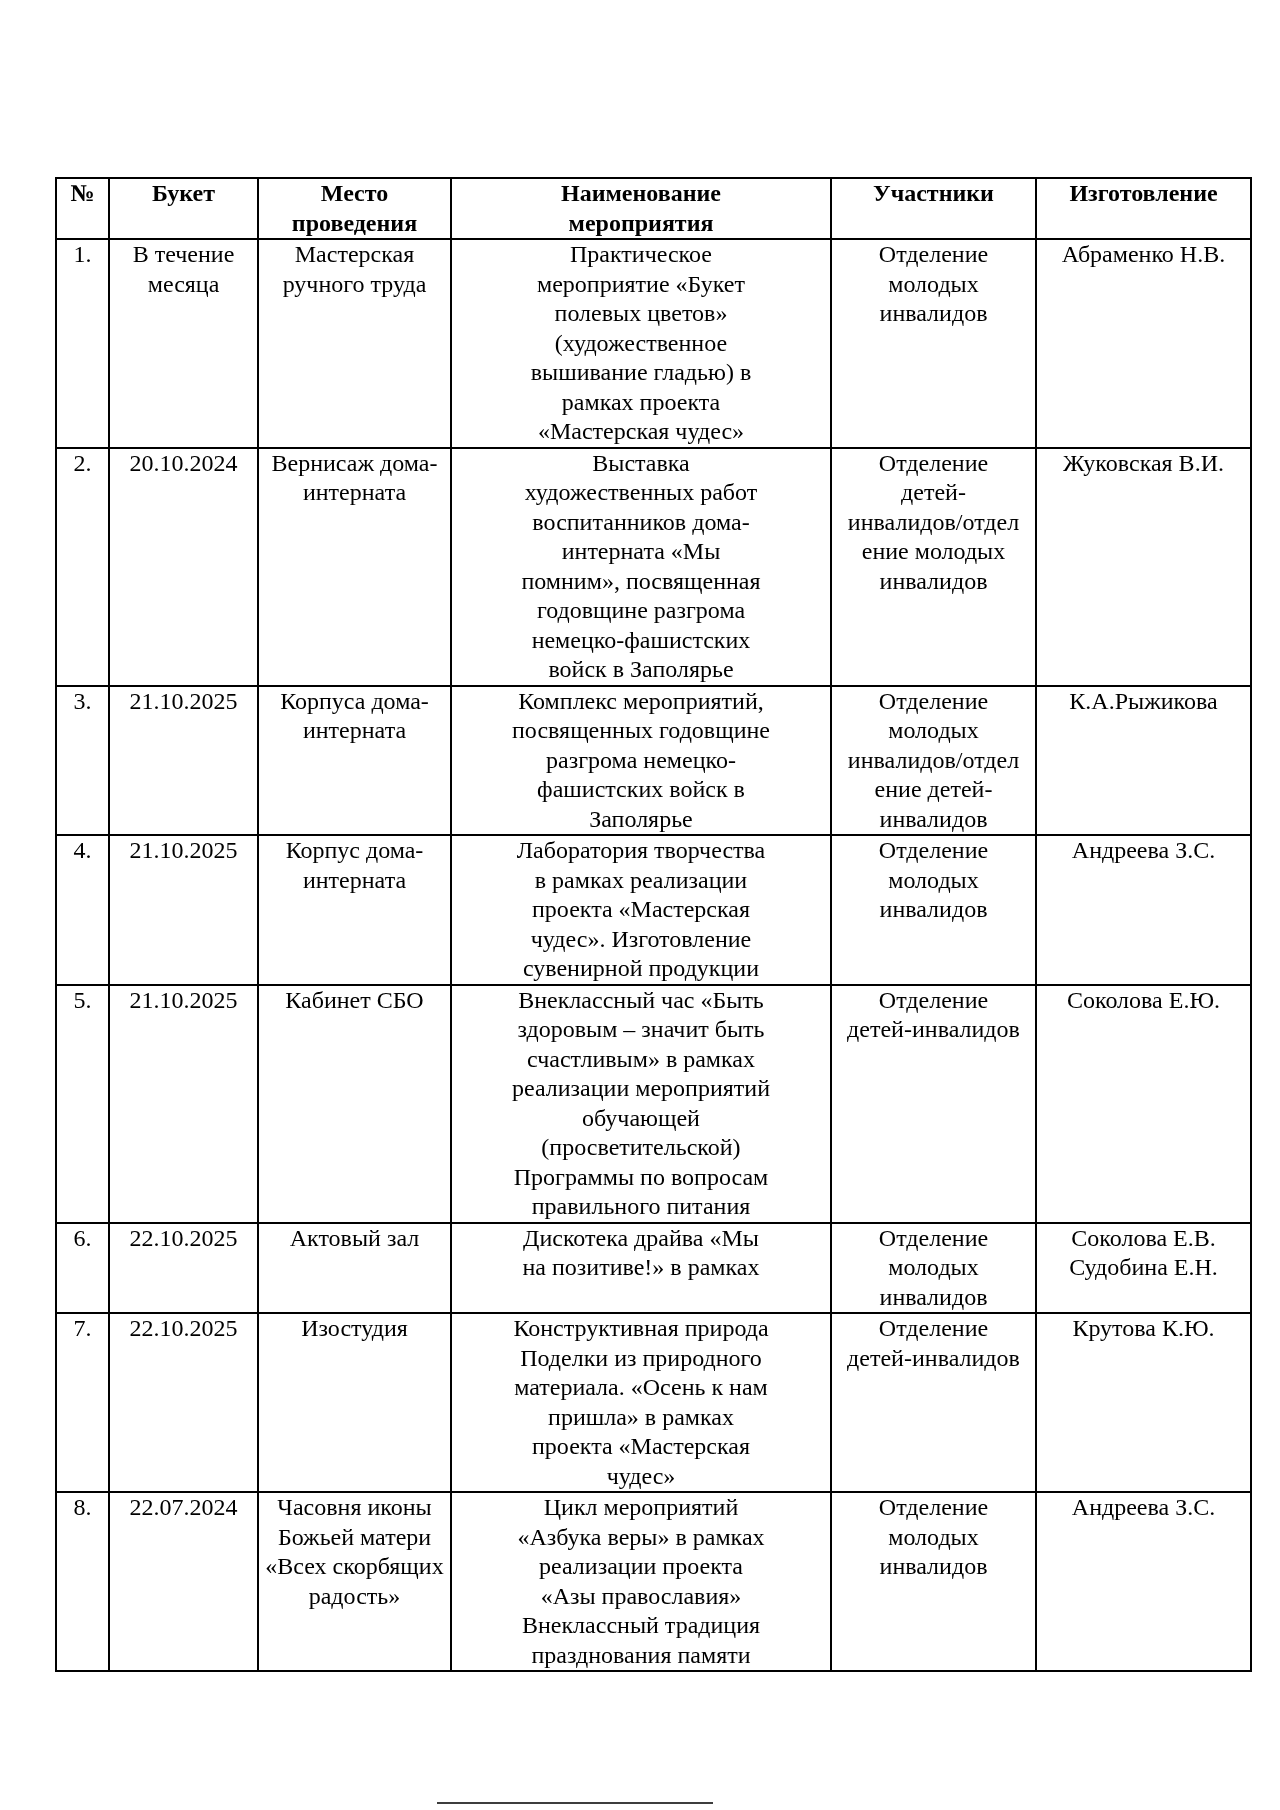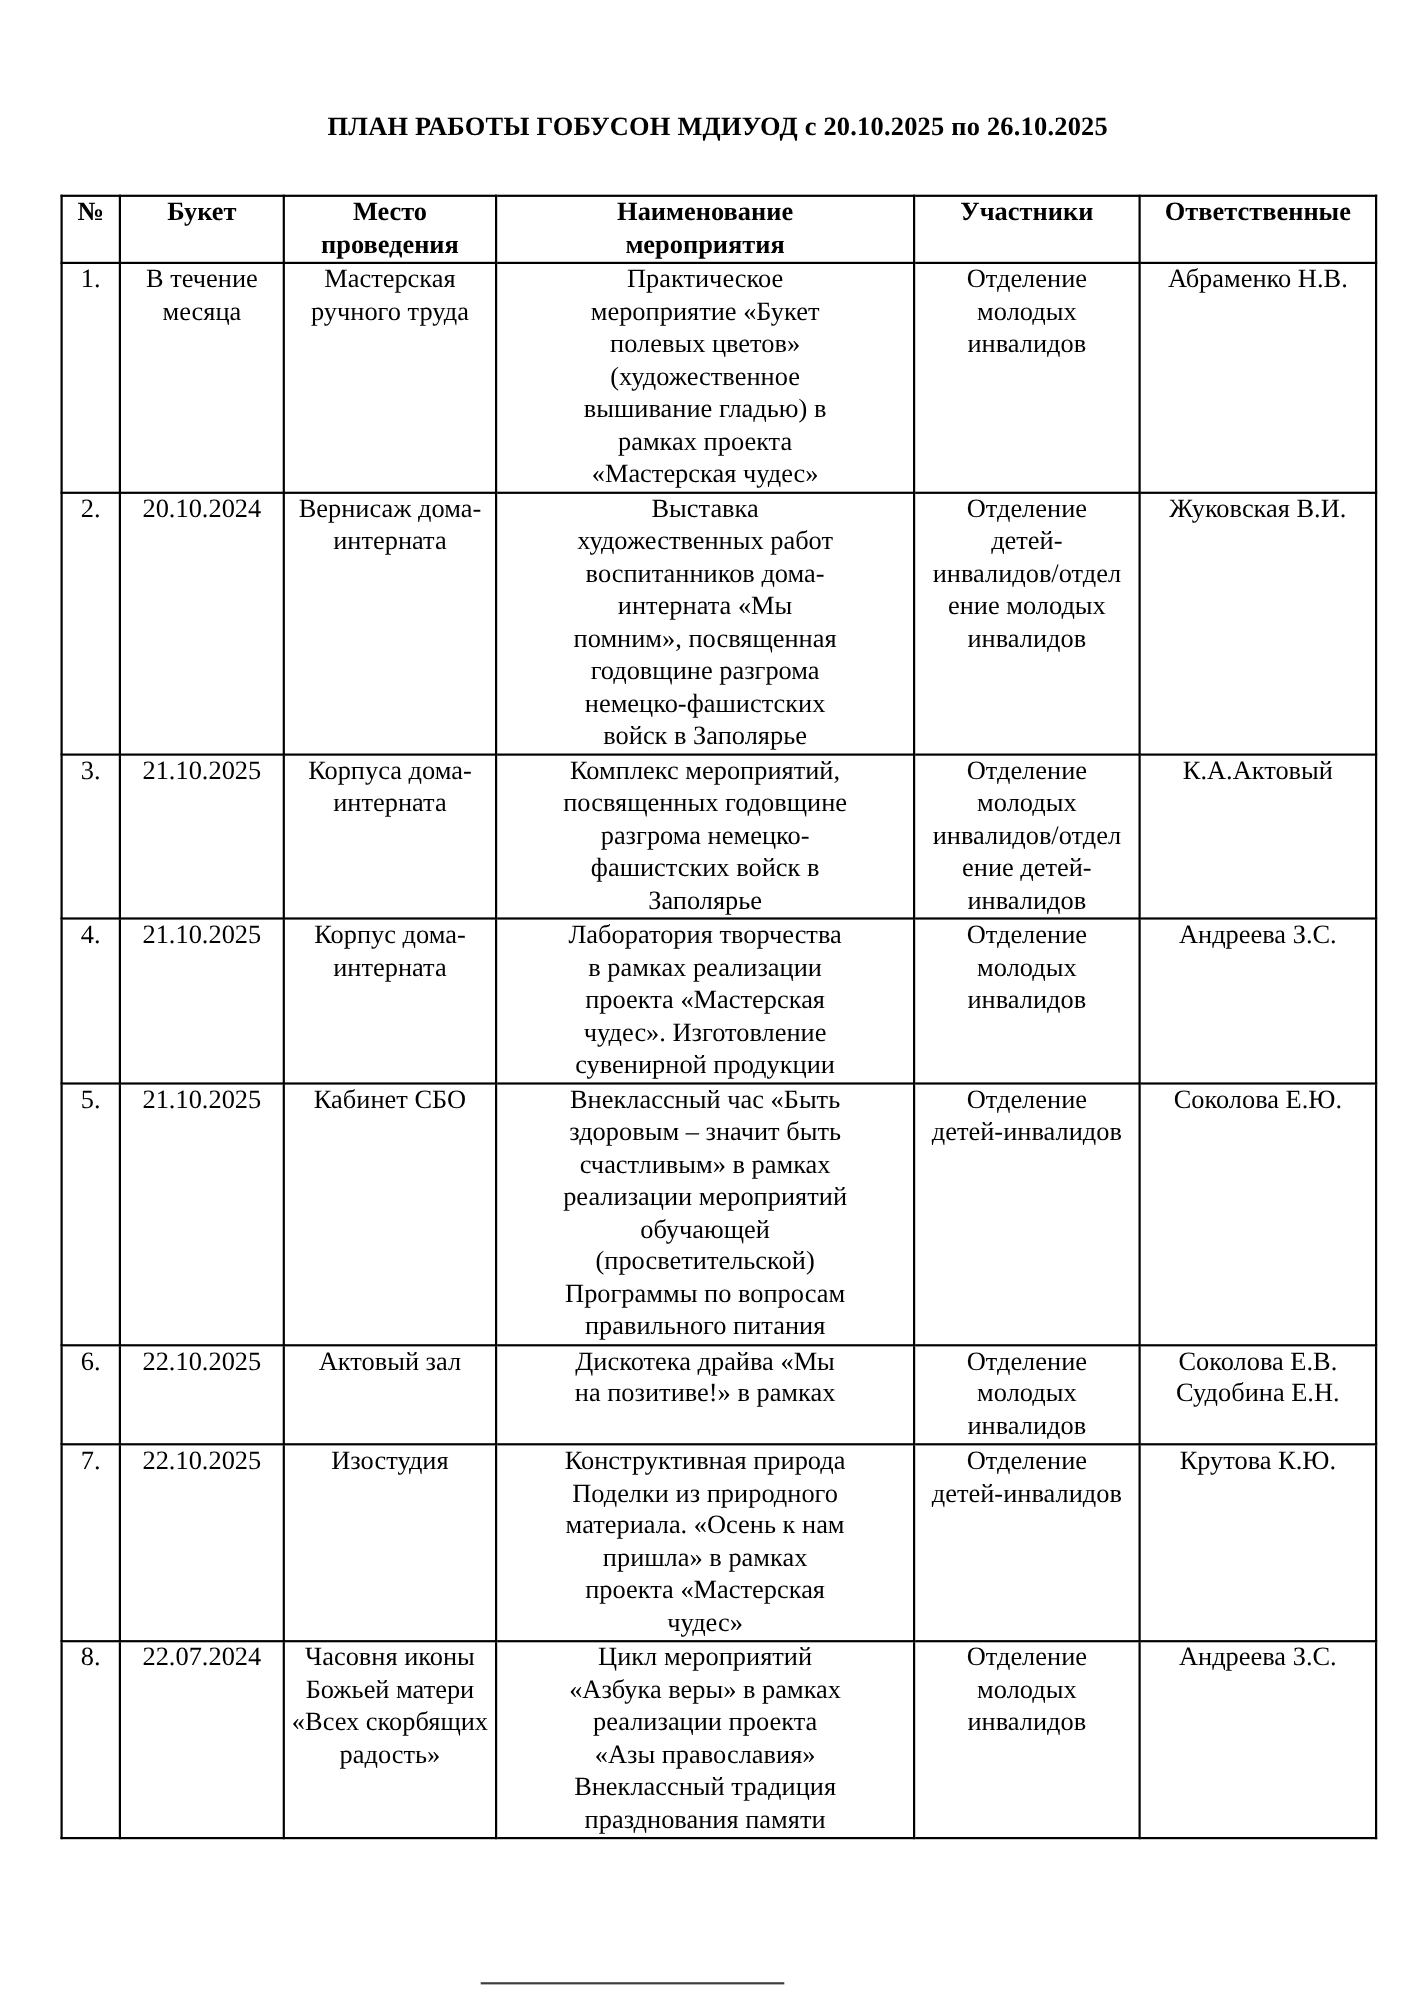--- a/index.html
+++ b/index.html
@@ -59,41 +59,40 @@
     width: 276px;
     height: 2px;
     background: #3d3d3d;
   }
 </style>
 </head>
 <body>
 
 <div class="page">
 
-  <div class="doc-title">ПЛАН РАБОТЫ ГОБУСОН МДИУОД с 20.10.2025 по 26.10.2025</div>
 
   <table class="plan">
     <colgroup>
       <col style="width:53px">
       <col style="width:149px">
       <col style="width:193px">
       <col style="width:380px">
       <col style="width:205px">
       <col style="width:215px">
     </colgroup>
     <thead>
       <tr>
         <th>№</th>
         <th>Букет</th>
         <th>Место
 проведения</th>
         <th>Наименование
 мероприятия</th>
         <th>Участники</th>
-        <th>Ответственные</th>
+        <th>Изготовление</th>
       </tr>
     </thead>
     <tbody>
         <tr>
       <td class="col-num">1.</td>
       <td>В течение
 месяца</td>
       <td>Мастерская
 ручного труда</td>
       <td>Практическое
@@ -136,21 +135,21 @@
       <td>Комплекс мероприятий,
 посвященных годовщине
 разгрома немецко-
 фашистских войск в
 Заполярье</td>
       <td>Отделение
 молодых
 инвалидов/отдел
 ение детей-
 инвалидов</td>
-      <td>К.А.Актовый</td>
+      <td>К.А.Рыжикова</td>
     </tr>
         <tr>
       <td class="col-num">4.</td>
       <td>21.10.2025</td>
       <td>Корпус дома-
 интерната</td>
       <td>Лаборатория творчества
 в рамках реализации
 проекта «Мастерская
 чудес». Изготовление

